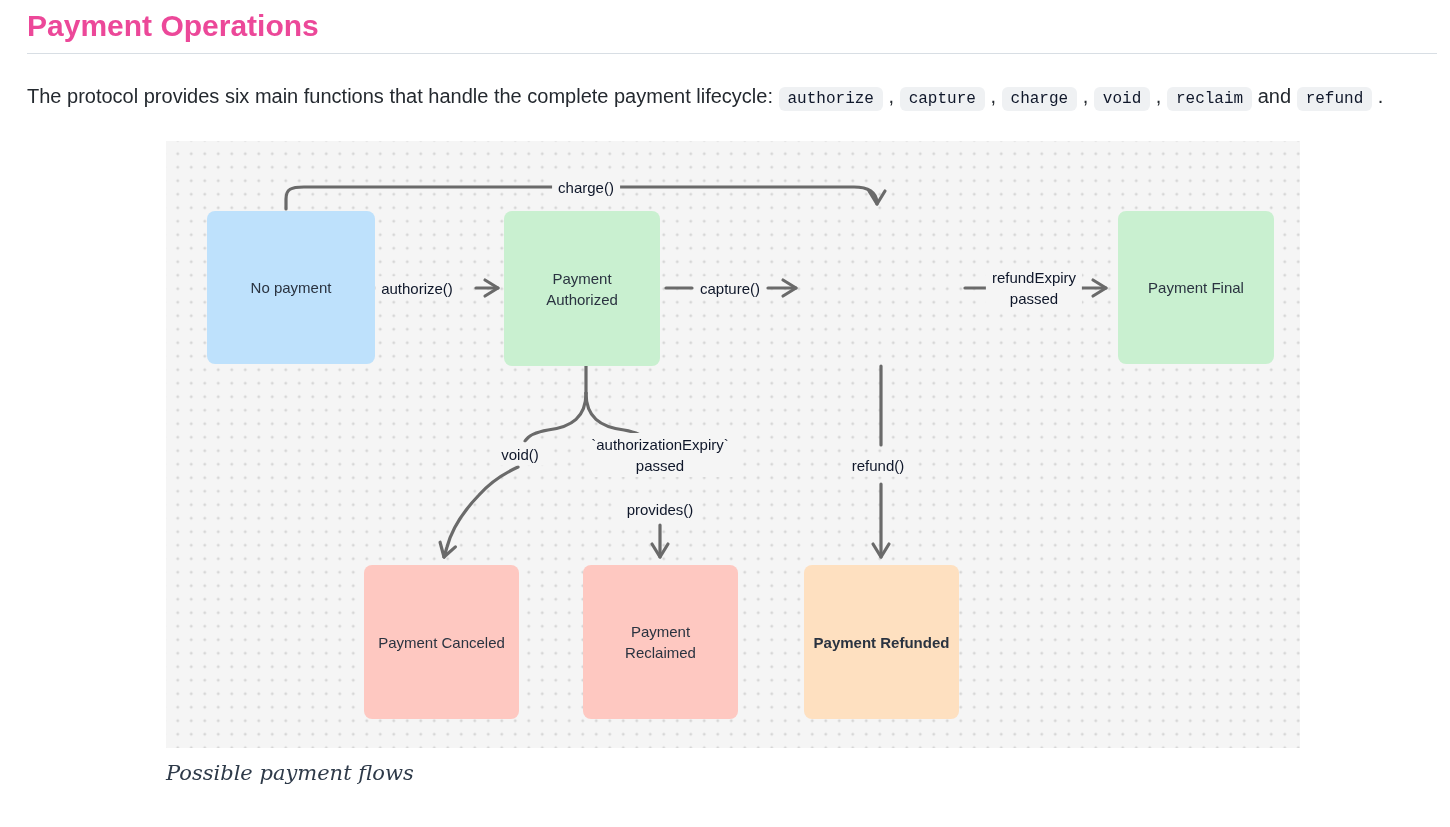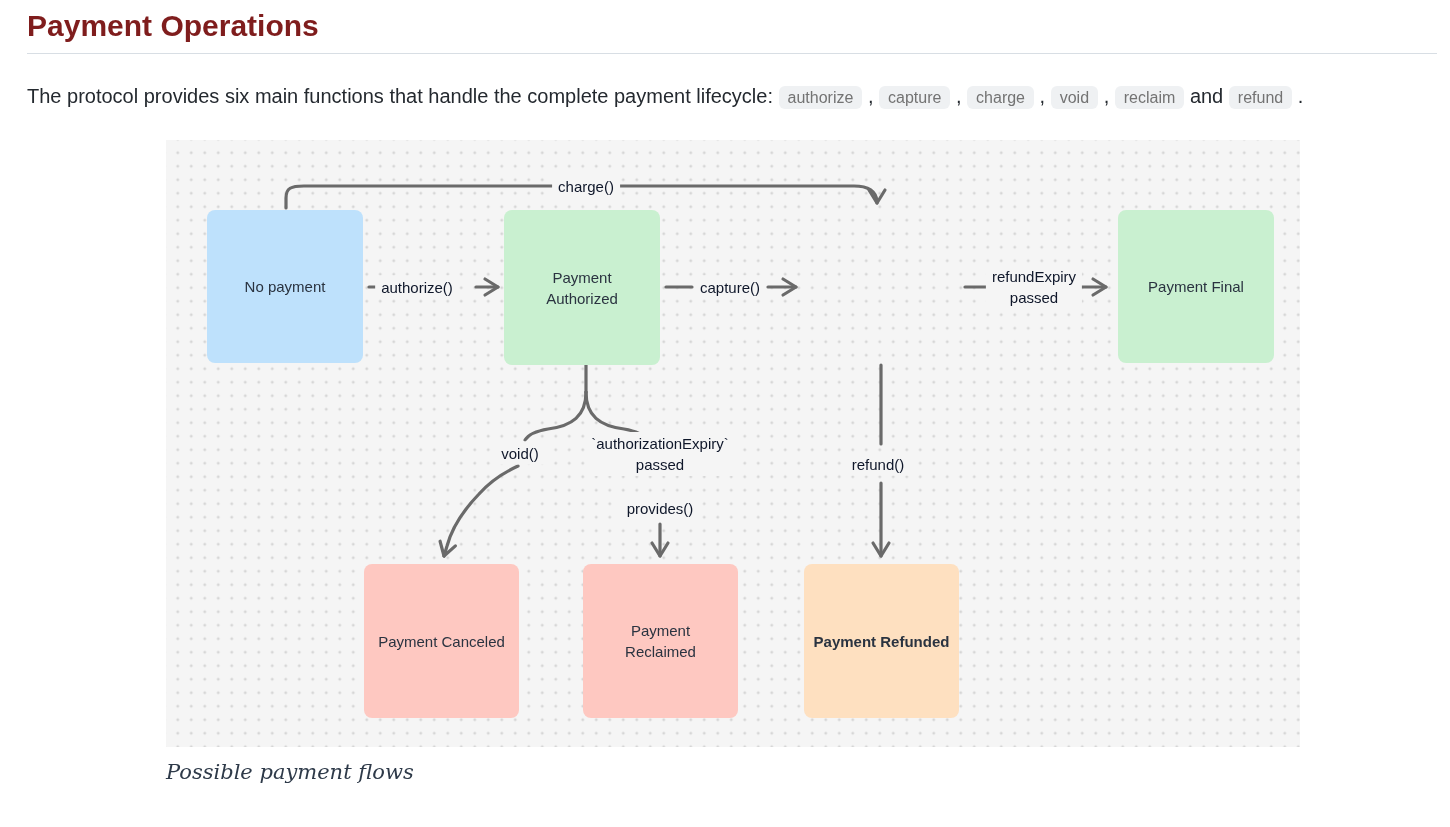--- a/index.html
+++ b/index.html
@@ -12,40 +12,40 @@
     overflow: hidden;
   }
   .page { padding: 0 13px 0 27px; }
 
   
   h1.page-title {
     margin: 0;
     padding: 9px 0 10px;
     font-size: 30px;
     font-weight: 700;
-    color: #7f1d1d;
+    color: #ec4899;
     border-bottom: 1px solid #d8dee4;
     width: 1410px;
   }
 
   
   p.intro {
     margin: 24px 0 0;
     font-size: 20px;
     line-height: 36px;
     max-width: 1395px;
     color: #24292f;
   }
   p.intro code {
-    font-family: Liberation Sans, sans-serif;
+    font-family: Liberation Mono, monospace;
     font-size: 16px;
     background: #eff1f3;
     border-radius: 6px;
     padding: 3px 9px;
-    color: #737373;
+    color: #0f172a;
     white-space: nowrap;
   }
 
   
   .figure {
     position: relative;
     margin: 24px 0 0 139px;
     width: 1134px;
     height: 607px;
     background-color: #f5f5f5;
@@ -141,21 +141,21 @@
       <path d="M 352 326 Q 328 337 313 354 Q 288 380 281 406 L 278 416" marker-end="url(#arrow)"></path>
 
       <path d="M 420 252 C 420 276 434 286 458 289 Q 476 292 481 300"></path>
 
       <path d="M 494 384 V 416" marker-end="url(#arrow)"></path>
 
       <path d="M 715 225 V 304"></path>
       <path d="M 715 343 V 416" marker-end="url(#arrow)"></path>
     </svg>
 
-    <div class="node" style="left: 41px; top: 70px; width: 156px; height: 153px; background-color: rgb(190, 225, 252);">
+    <div class="node" style="left: 41px; top: 70px; width: 168px; height: 153px; background-color: rgb(190, 225, 252);">
       <div class="nl">No payment</div>
     </div>
 
     <div class="node" style="left: 338px; top: 70px; width: 156px; height: 155px; background-color: rgb(201, 240, 208);">
       <div class="nl">Payment</div>
       <div class="nl">Authorized</div>
     </div>
 
 
     <div class="node" style="left: 952px; top: 70px; width: 156px; height: 153px; background-color: rgb(201, 240, 208);">

